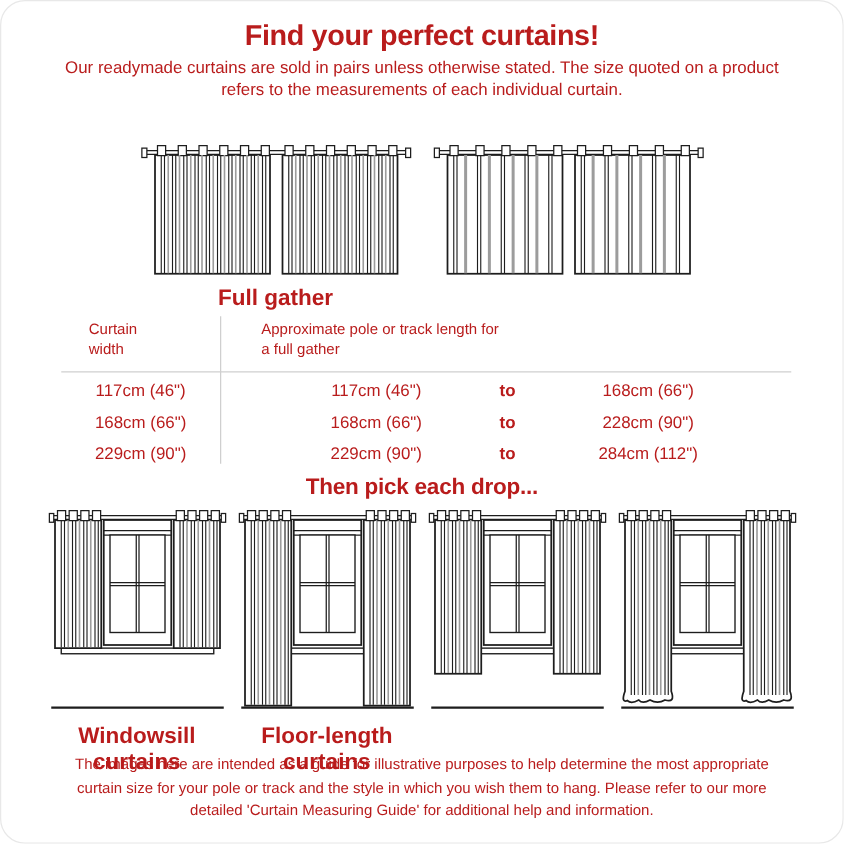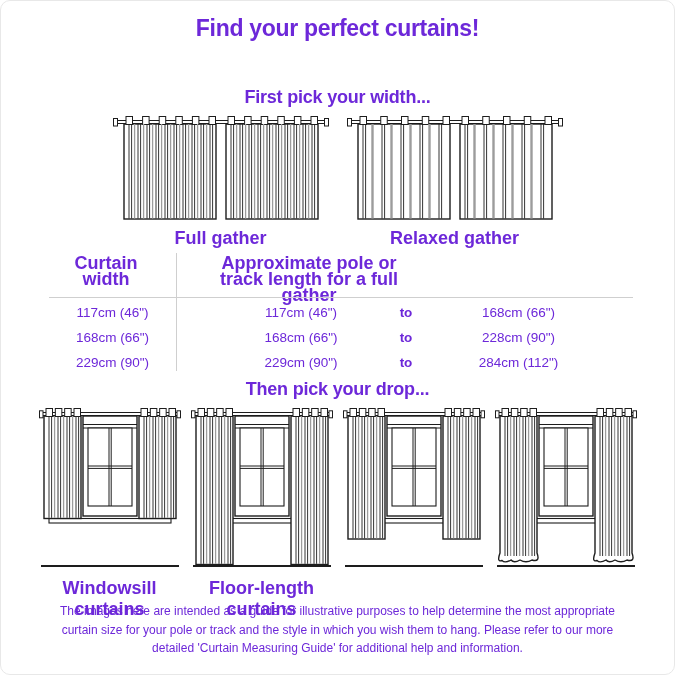--- a/index.html
+++ b/index.html
@@ -1,55 +1,55 @@
 <!DOCTYPE html>
 <html><head>
 <meta charset="utf-8">
 <style>
   html,body{margin:0;padding:0;background:#fff;}
   .frame{position:relative;width:673px;height:673px;background:#fff;border:1px solid #e8e8e8;
-         border-radius:10px;overflow:hidden;font-family:"Liberation Sans",sans-serif;color:#6d28d9;}
+         border-radius:20px;overflow:hidden;font-family:"Liberation Sans",sans-serif;color:#b91c1c;}
   .abs{position:absolute;}
   .center{text-align:center;}
   .title{top:14px;left:0;width:673px;font-size:23px;font-weight:700;letter-spacing:-0.3px;}
   .subtitle{top:44px;left:36px;width:601px;font-size:13.5px;line-height:18px;}
   .sec-head{left:0;width:673px;font-size:18px;font-weight:700;letter-spacing:-0.2px;}
   .h-width{top:86px;}
   .h-drop{top:378px;}
   .figrow-top{top:112px;left:0;width:673px;display:flex;justify-content:center;gap:16px;}
   .fig-w{width:218px;}
   .fig-w svg{display:block;width:218px;height:112px;}
   .fig-label{margin-top:3px;font-size:18px;font-weight:700;text-align:center;}
   .figrow-bottom{top:404px;left:0;width:673px;display:flex;justify-content:center;gap:6px;}
   .fig-d{width:146px;}
   .fig-d svg{display:block;width:146px;height:170px;}
   .tablewrap{top:250px;left:0;width:673px;height:124px;}
-  .th{position:absolute;top:4px;font-size:18px;font-weight:700;line-height:16px;text-align:center;}
+  .th{position:absolute;top:4px;font-size:12px;font-weight:400;line-height:16px;text-align:left;}
   .th1{left:70px;width:70px;}
   .th2{left:208px;width:200px;}
   .th3{left:417px;width:200px;}
   .vdiv{position:absolute;left:175px;top:2px;width:1px;height:118px;background:#cfcfcf;}
   .hrule{position:absolute;left:48px;top:46px;width:584px;height:1px;background:#cfcfcf;}
   .trow{position:absolute;height:20px;font-size:13.5px;}
   .r1{top:54px;} .r2{top:79px;} .r3{top:104px;}
   .td{position:absolute;text-align:center;}
   .td1{left:48px;width:127px;}
   .td2{left:175px;width:250px;}
   .td3{left:375px;width:60px;font-weight:bold;}
   .td4{left:435px;width:165px;}
   .footer{top:601px;left:41px;width:591px;font-size:12px;line-height:18.5px;}
 </style>
 </head>
 <body>
 
 <div class="frame">
 
   <div class="abs title center">Find your perfect curtains!</div>
-
-  <div class="abs sec-head h-width center">First pick your width...</div>
+  <div class="abs subtitle center">Our readymade curtains are sold in pairs unless otherwise stated. The size quoted on a product refers to the measurements of each individual curtain.</div>
+
 
   <div class="abs figrow-top">
     <div class="fig-w">
       <svg viewBox="0 0 218 112">
           <rect x="5" y="7.5" width="208" height="3" fill="#fff" stroke="#1d1d1d" stroke-width="1"></rect>
           <rect x="1.5" y="5.5" width="4" height="7.5" fill="#fff" stroke="#1d1d1d" stroke-width="1"></rect>
           <rect x="212.5" y="5.5" width="4" height="7.5" fill="#fff" stroke="#1d1d1d" stroke-width="1"></rect>
           <rect x="12" y="11" width="92" height="95" fill="#fff" stroke="#1d1d1d" stroke-width="1.4"></rect>
           <rect x="14" y="3.5" width="6.5" height="8" fill="#fff" stroke="#1d1d1d" stroke-width="1"></rect>
           <rect x="30.6" y="3.5" width="6.5" height="8" fill="#fff" stroke="#1d1d1d" stroke-width="1"></rect>
@@ -164,21 +164,20 @@
           <line x1="147.5" y1="11" x2="147.5" y2="105.5" stroke="#9c9c9c" stroke-width="2.4"></line>
           <line x1="157" y1="11" x2="157" y2="105.5" stroke="#1d1d1d" stroke-width="0.9"></line>
           <line x1="159.6" y1="11" x2="159.6" y2="105.5" stroke="#1d1d1d" stroke-width="0.9"></line>
           <line x1="166.5" y1="11" x2="166.5" y2="105.5" stroke="#9c9c9c" stroke-width="2.4"></line>
           <line x1="176" y1="11" x2="176" y2="105.5" stroke="#1d1d1d" stroke-width="0.9"></line>
           <line x1="178.6" y1="11" x2="178.6" y2="105.5" stroke="#1d1d1d" stroke-width="0.9"></line>
           <line x1="185.5" y1="11" x2="185.5" y2="105.5" stroke="#9c9c9c" stroke-width="2.4"></line>
           <line x1="195" y1="11" x2="195" y2="105.5" stroke="#1d1d1d" stroke-width="0.9"></line>
           <line x1="197.6" y1="11" x2="197.6" y2="105.5" stroke="#1d1d1d" stroke-width="0.9"></line>
         </svg>
-      <div class="fig-label">Relaxed gather</div>
     </div>
   </div>
 
   <div class="abs tablewrap">
     <div class="th th1">Curtain width</div>
     <div class="th th2">Approximate pole or track length for a full gather</div>
     <div class="vdiv"></div>
     <div class="hrule"></div>
 
     <div class="trow r1">
@@ -194,21 +193,21 @@
       <span class="td td4">228cm (90")</span>
     </div>
     <div class="trow r3">
       <span class="td td1">229cm (90")</span>
       <span class="td td2">229cm (90")</span>
       <span class="td td3">to</span>
       <span class="td td4">284cm (112")</span>
     </div>
   </div>
 
-  <div class="abs sec-head h-drop center">Then pick your drop...</div>
+  <div class="abs sec-head h-drop center">Then pick each drop...</div>
 
   <div class="abs figrow-bottom">
     <div class="fig-d">
       <svg viewBox="0 0 146 170">
           <line x1="4" y1="161" x2="142" y2="161" stroke="#1d1d1d" stroke-width="1.8"></line>
           <rect x="5" y="7.5" width="136" height="3" fill="#fff" stroke="#1d1d1d" stroke-width="1"></rect>
           <rect x="2.5" y="5.8" width="3.5" height="7" fill="#fff" stroke="#1d1d1d" stroke-width="1"></rect>
           <rect x="140" y="5.8" width="3.5" height="7" fill="#fff" stroke="#1d1d1d" stroke-width="1"></rect>
           <rect x="46" y="11" width="54" height="100" fill="#fff" stroke="#1d1d1d" stroke-width="1.4"></rect>
           <line x1="46" y1="19.5" x2="100" y2="19.5" stroke="#1d1d1d" stroke-width="1"></line>

